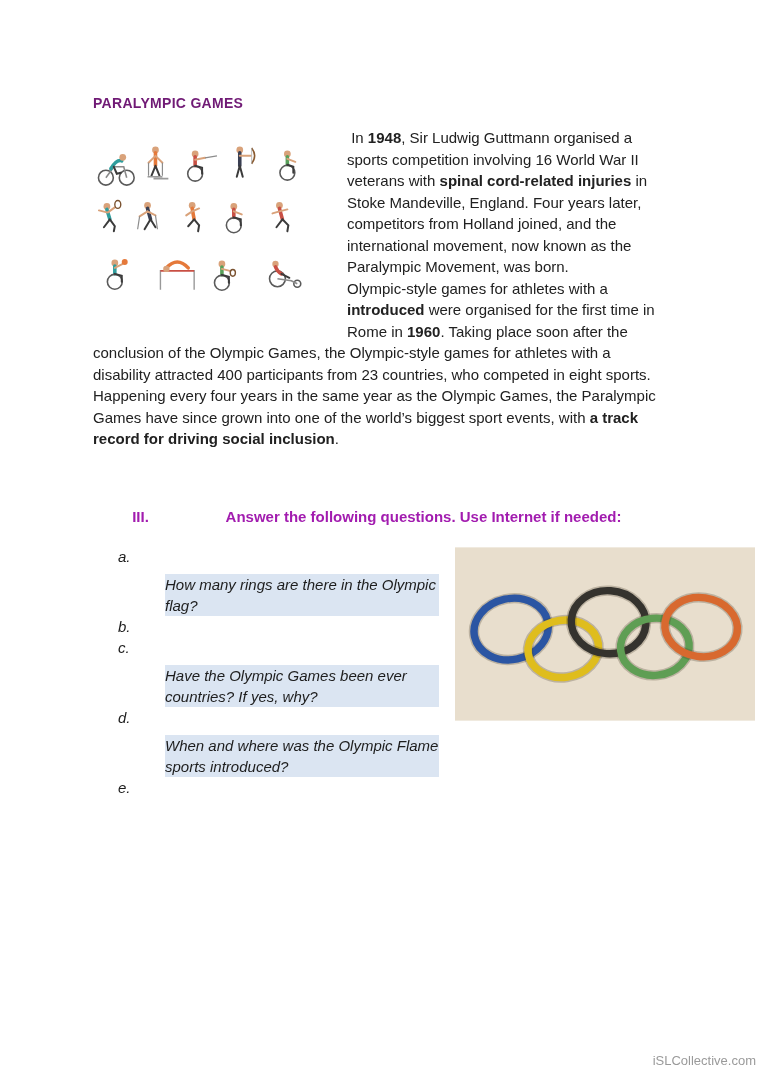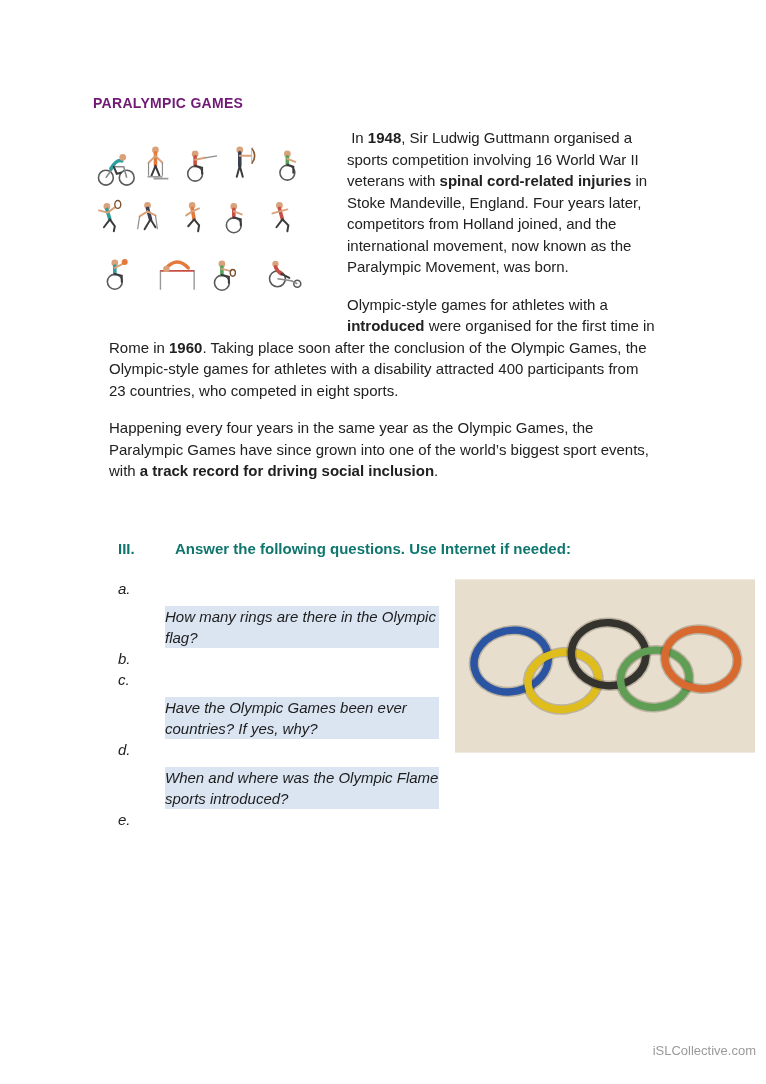--- a/index.html
+++ b/index.html
@@ -27,25 +27,25 @@
     margin-top: 16px;
     font-size: 15px;
     line-height: 21.5px;
   }
   .athletes-illustration {
     float: left;
     width: 238px;
     height: 182px;
     margin: 12px 16px 4px 0;
   }
-  .para { margin: 16px; }
+  .para { margin: 0; }
   .para b { font-weight: 700; }
 
   .section3 { margin-top: 58px; padding-left: 25px; }
-  .s3-head { display: flex; font-size: 15px; font-weight: 700; color: #0f766e; }
+  .s3-head { display: flex; font-size: 15px; font-weight: 700; color: #a21caf; text-align: center; }
   .s3-num { flex: 0 0 45px; }
   .s3-title { flex: 1; margin-left: 12px; }
 
   .qa-row {
     display: flex;
     align-items: flex-start;
     margin-top: 21px;
     margin-right: -83px;
   }
   .questions {
@@ -66,21 +66,21 @@
   .rings-illustration {
     margin-left: auto;
     width: 305px;
     height: 176px;
   }
   .rings-illustration svg { display: block; width: 100%; height: 100%; }
 
   .footer {
     position: absolute;
     right: 10px;
-    bottom: 26px;
+    bottom: 16px;
     font-size: 13px;
     color: #9a9a9a;
   }
 
   
   .sk { fill: #d9a27a; }
   .wh { fill: none; stroke: #5a5a5a; stroke-width: 1.6; }
   .fr { fill: none; stroke: #8a8a8a; stroke-width: 1.6; }
   .torso { fill: none; stroke-width: 3.6; stroke-linecap: round; }
   .t-teal { stroke: #2f9d9d; }

